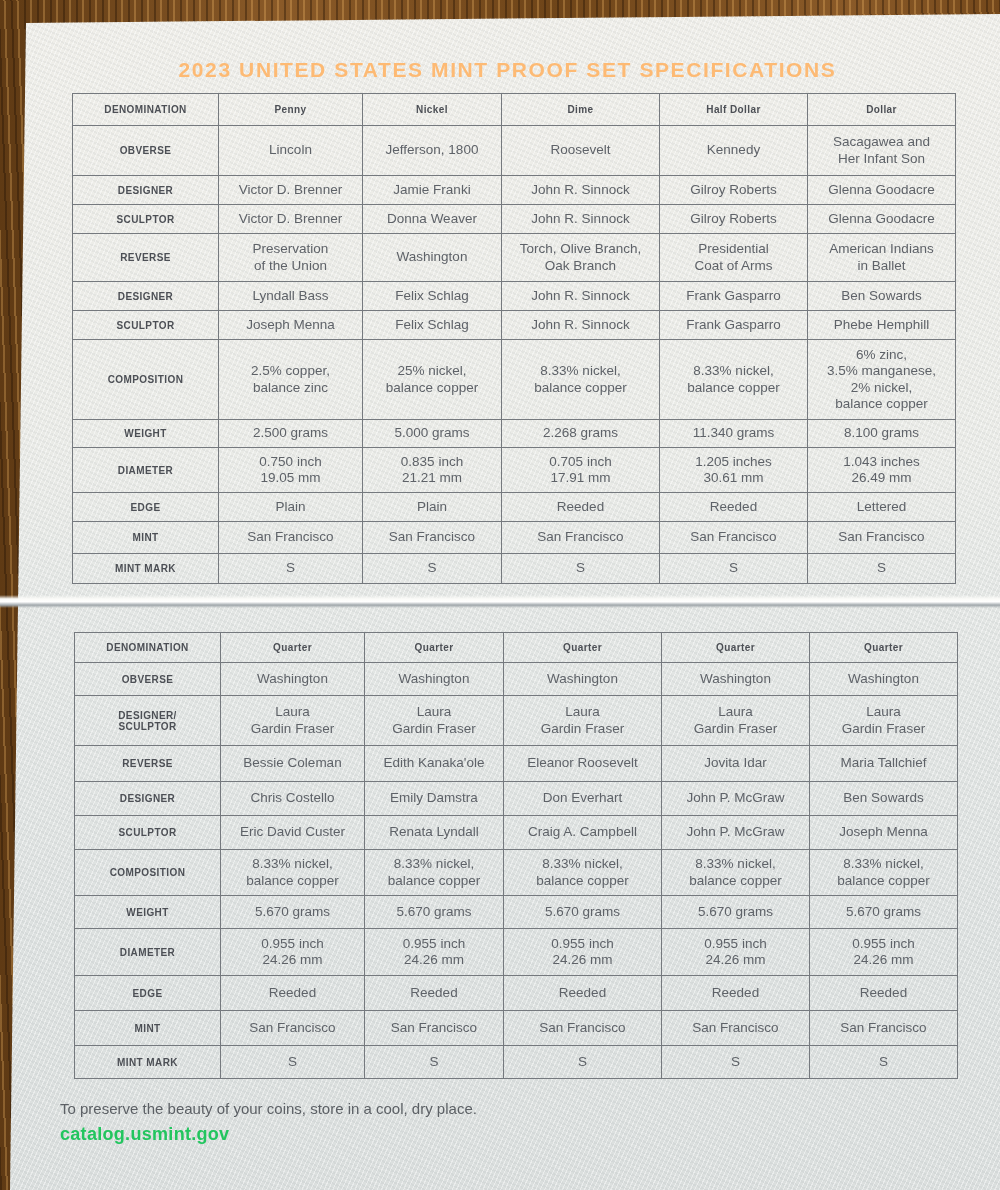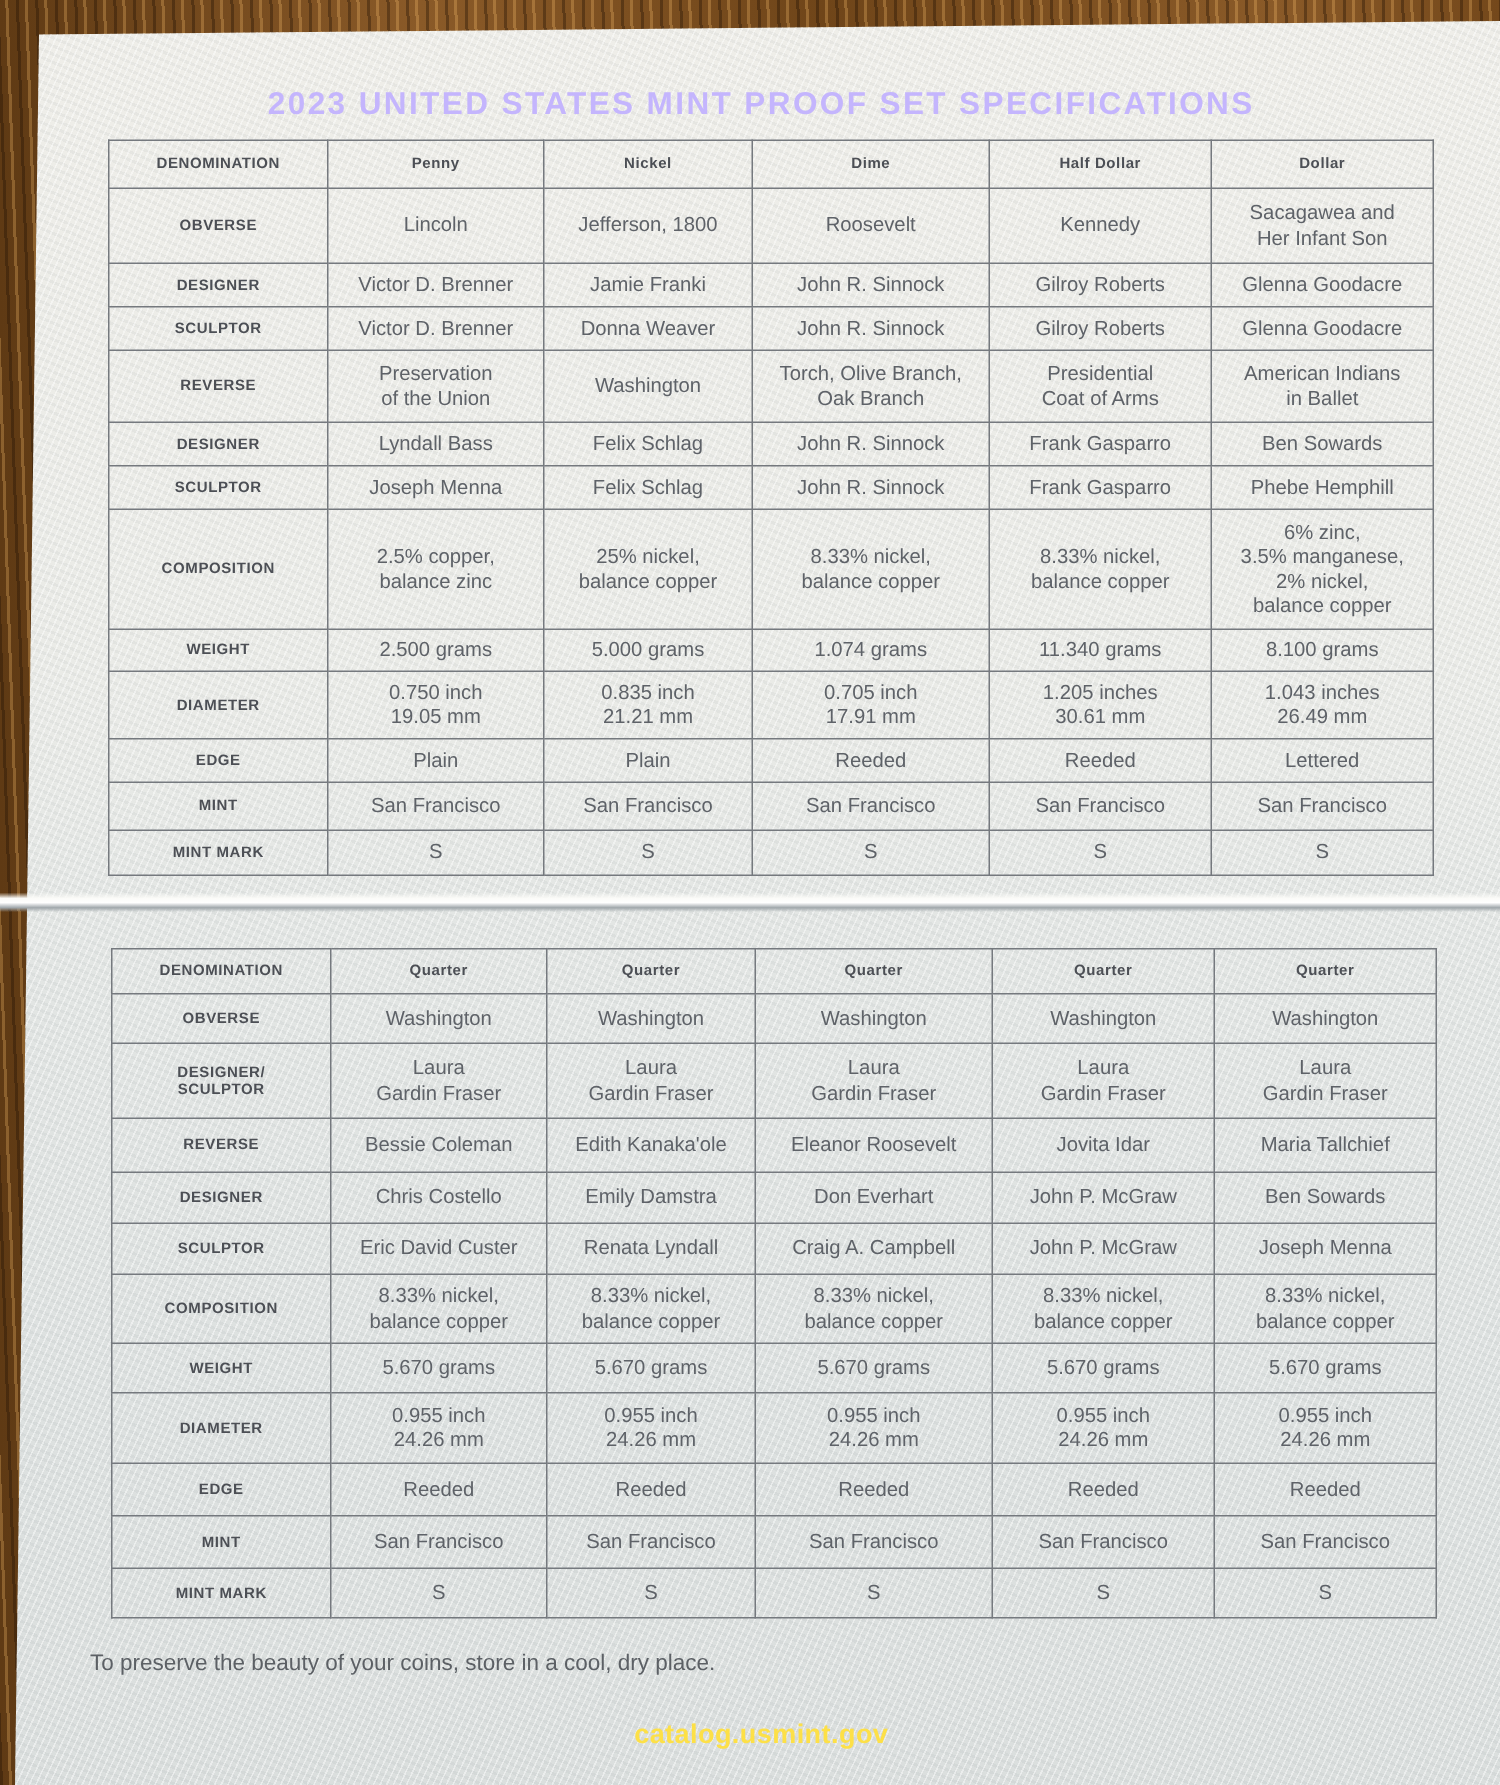--- a/index.html
+++ b/index.html
@@ -24,38 +24,38 @@
     background:
       repeating-linear-gradient(115deg, rgba(255,255,255,.45) 0 1px, rgba(0,0,0,0) 1px 4px),
       repeating-linear-gradient(23deg, rgba(118,128,134,.07) 0 2px, rgba(0,0,0,0) 2px 5px);
   }
   .seam{
     position:absolute;left:0;top:595px;width:1000px;height:13px;
     background:linear-gradient(180deg, rgba(255,255,255,0) 0%, #fbfbf8 30%, #ffffff 52%, #a0a7ab 78%, rgba(160,167,171,0) 100%);
   }
   .title{
     position:absolute;left:60px;top:58px;width:895px;text-align:center;
-    font-size:21px;font-weight:600;letter-spacing:1.6px;color:#c4b5fd;
+    font-size:21px;font-weight:600;letter-spacing:1.6px;color:#fdba74;
   }
   table{border-collapse:collapse;table-layout:fixed;position:absolute;border:1.5px solid #6d7176;}
   #spec-table-coins{left:72px;top:93px;width:883px;}
   #spec-table-quarters{left:74px;top:632px;width:884px;}
   td{
     border:1px solid #75797e;text-align:center;vertical-align:middle;
     padding:0 4px;white-space:pre-line;overflow:hidden;
   }
   .hdr,.lbl{font-weight:700;font-size:10px;color:#4c4f55;letter-spacing:.4px;}
   .val{font-size:13.5px;color:#5e6268;line-height:1.2;}
   .footer-note{
     position:absolute;left:60px;top:1100px;width:895px;text-align:left;
     font-size:15px;color:#5c6065;
   }
   .footer-url{
-    position:absolute;left:60px;top:1124px;width:895px;text-align:center;
-    font-size:18px;font-weight:700;color:#fde047;letter-spacing:.3px;margin-top:22px;
+    position:absolute;left:60px;top:1124px;width:895px;text-align:left;
+    font-size:18px;font-weight:700;color:#22c55e;letter-spacing:.3px;
   }
 </style>
 </head>
 <body>
 
 <div class="wood"></div>
 <div class="card"></div>
 
 <div class="title">2023 UNITED STATES MINT PROOF SET SPECIFICATIONS</div>
 
@@ -142,21 +142,21 @@
 balance copper</td>
         <td class="val">6% zinc,
 3.5% manganese,
 2% nickel,
 balance copper</td>
       </tr>
       <tr style="height: 28px;">
         <td class="lbl">WEIGHT</td>
         <td class="val">2.500 grams</td>
         <td class="val">5.000 grams</td>
-        <td class="val">1.074 grams</td>
+        <td class="val">2.268 grams</td>
         <td class="val">11.340 grams</td>
         <td class="val">8.100 grams</td>
       </tr>
       <tr style="height: 45px;">
         <td class="lbl">DIAMETER</td>
         <td class="val">0.750 inch
 19.05 mm</td>
         <td class="val">0.835 inch
 21.21 mm</td>
         <td class="val">0.705 inch

